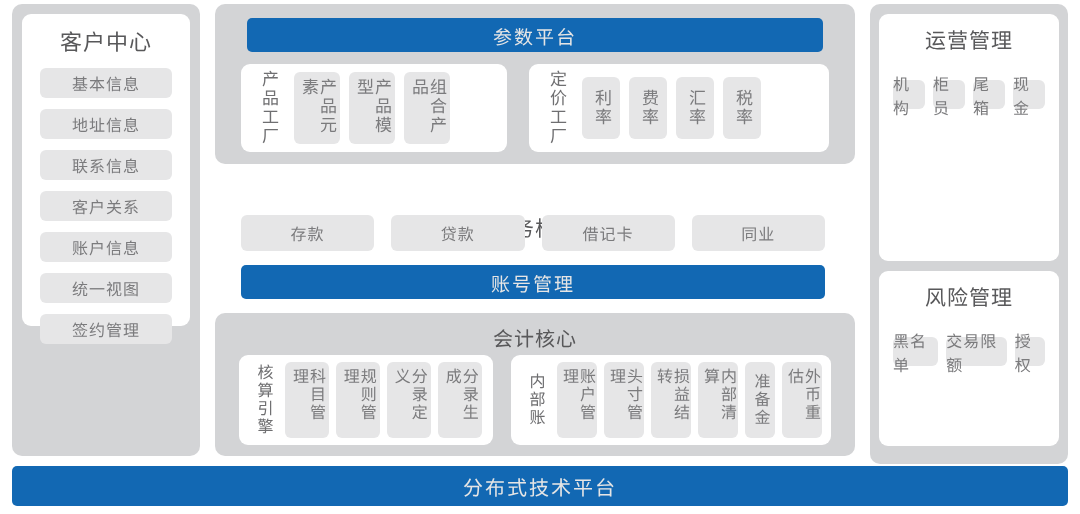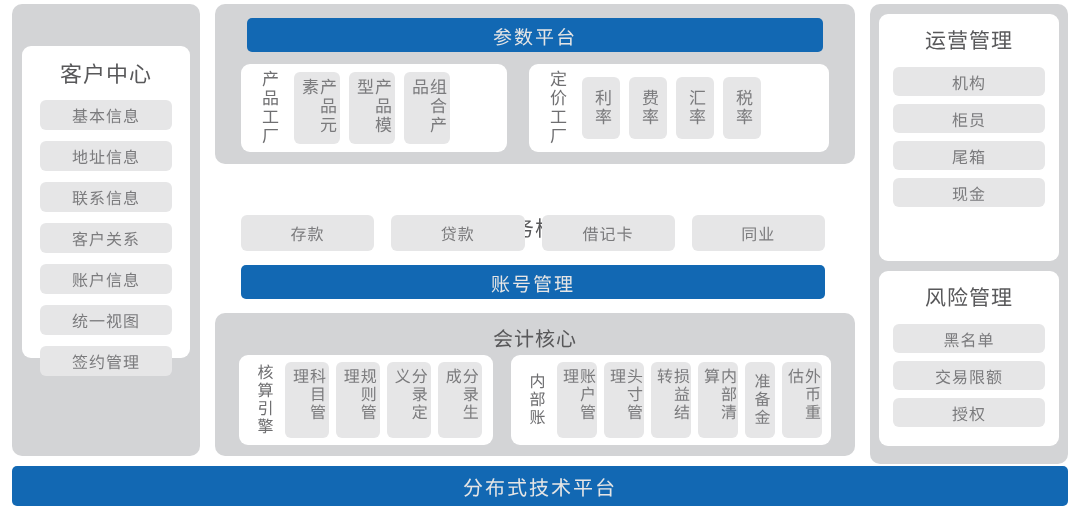--- a/index.html
+++ b/index.html
@@ -55,21 +55,21 @@
     color: #e5e5e5;
     display: flex;
     align-items: center;
     justify-content: center;
     font-size: 19px;
     letter-spacing: 2px;
   }
 
   
   #left-panel  { left: 12px; top: 4px; width: 188px; height: 452px; }
-  #left-card   { left: 10px; top: 10px; width: 168px; height: 312px; margin-top: 32px; }
+  #left-card   { left: 10px; top: 10px; width: 168px; height: 312px; }
   #left-card .panel-title { margin-top: 18px; font-size: 22px; }
   #left-list {
     margin-top: 14px;
     padding: 0 18px;
     display: flex;
     flex-direction: column;
     gap: 11px;
   }
   #left-list .chip { height: 30px; }
 
@@ -162,22 +162,22 @@
   #ag-ledger  { width: 320px; }
   #acct-groups .v-label { min-width: 30px; font-size: 16px; }
   #acct-groups .v-chip  { height: 76px; min-width: 30px; font-size: 16px; }
 
   
   #right-panel { left: 870px; top: 4px; width: 198px; height: 460px; }
   #ops-card  { left: 9px; top: 10px;  width: 180px; height: 247px; }
   #risk-card { left: 9px; top: 267px; width: 180px; height: 175px; }
   #ops-card .panel-title, #risk-card .panel-title { margin-top: 16px; font-size: 21px; }
   .right-list {
-    padding: 16px 14px;
-    display: flex; flex-direction: column; gap: 8px;
+    margin-top: 13px; padding: 16px 14px;
+    display: flex; flex-direction: row; gap: 8px;
   }
   .right-list .chip { height: 29px; }
 
   
   #tech-bar { left: 12px; top: 466px; width: 1056px; height: 40px; font-size: 20px; }
 </style>
 </head>
 <body>
 
 <div id="diagram">

